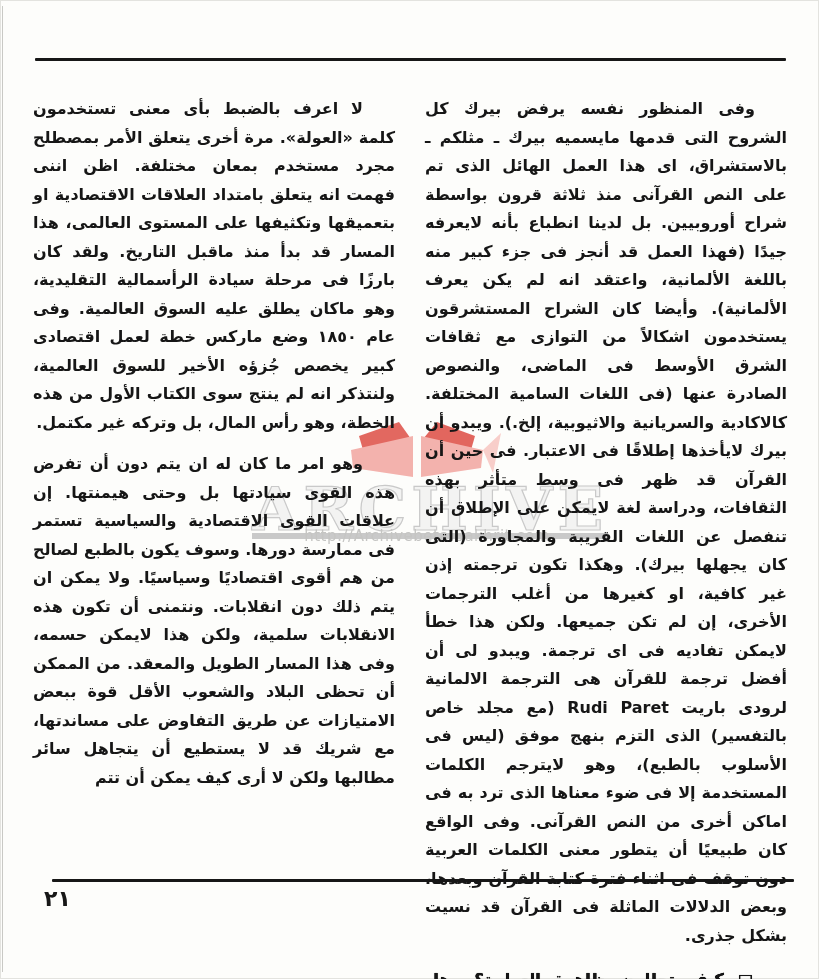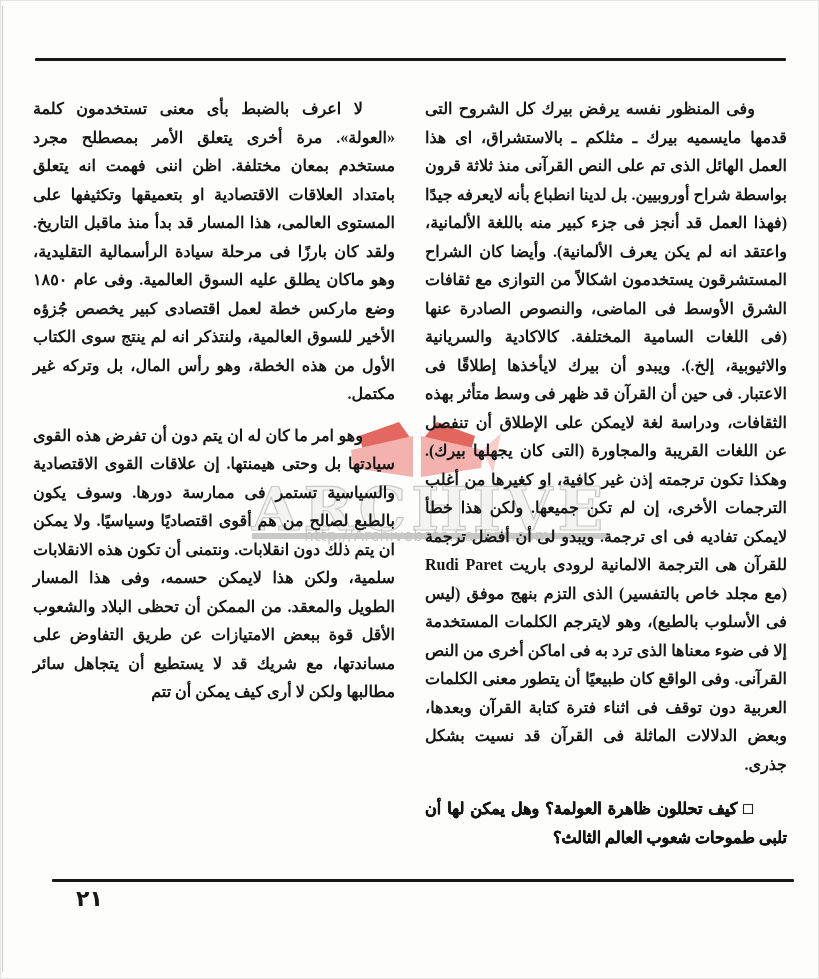--- a/index.html
+++ b/index.html
@@ -22,21 +22,21 @@
     direction:rtl;
     text-align:justify;
     color:#161616;
     font-weight:bold;
     font-size:16px;
     line-height:28.5px;
     z-index:2;
   }
   .col-right{left:425px;}
   .col-left{left:33px;}
-  .col p{margin:0 0 13px 0;text-indent:32px;font-family:Liberation Serif, serif;}
+  .col p{margin:0 0 13px 0;text-indent:32px;}
   .col p.question{
     text-indent:34px;
     margin-top:16px;
     text-shadow:0 0 0.7px #000, 0 0 0.4px #000;
   }
 
   .watermark{position:absolute;left:0;top:0;width:819px;height:979px;z-index:1;pointer-events:none;}
   .wm-book{position:absolute;left:341px;top:418px;width:160px;height:68px;opacity:.9;}
   .wm-title{
     position:absolute;left:252px;top:474px;width:350px;
@@ -51,21 +51,20 @@
     position:absolute;left:262px;top:527px;width:330px;
     text-align:center;
     font-size:15px;letter-spacing:.5px;
     color:#c5c5c3;
   }
 
   .page-number{
     position:absolute;left:44px;top:886px;
     font-size:22px;font-weight:bold;color:#171717;
     direction:rtl;
-    margin-left:32px;
   }
 </style>
 </head>
 <body>
 
 <div class="page">
 
   <div class="scan-edge-left"></div>
 
   <div class="rule top"></div>

